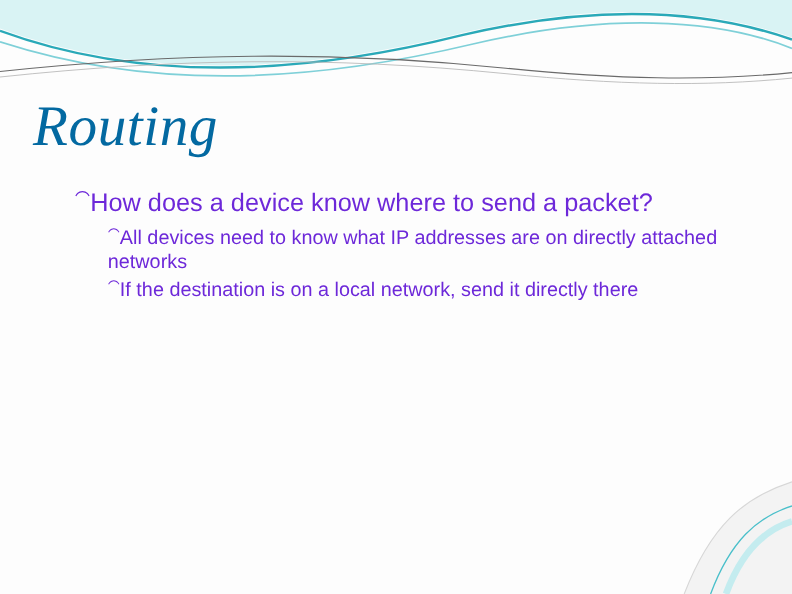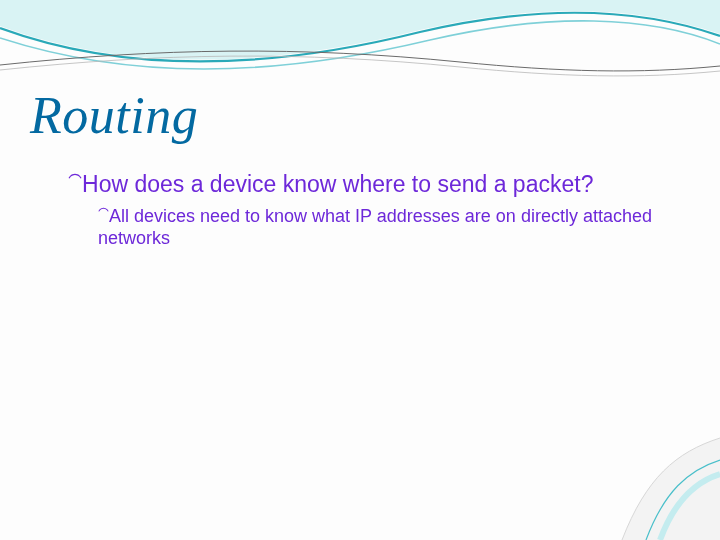--- a/index.html
+++ b/index.html
@@ -85,20 +85,23 @@
 
   <div class="title">Routing</div>
 
   <div class="body">
     <div class="lvl1">
       <span class="bullet">⁀</span><span>How does a device know where to send a packet?</span>
     </div>
     <div class="lvl2">
       <span class="bullet">⁀</span><span>All devices need to know what IP addresses are on directly attached networks</span>
     </div>
+    <div class="lvl2">
+      <span class="bullet">⁀</span><span>If the destination is on a local network, send it directly there</span>
+    </div>
   </div>
 
   <svg class="curl" viewBox="0 0 140 110">
     <path d="M140,110 L140,8 C96,22 66,48 42,110 Z" fill="#f3f3f3"></path>
     <path d="M140,8 C96,22 66,48 42,110" fill="none" stroke="#d7d7d7" stroke-width="1"></path>
     <path d="M140,30 C108,40 84,62 66,110" fill="none" stroke="#49bfca" stroke-width="1.2"></path>
     <path d="M140,44 C114,52 94,72 80,110" fill="none" stroke="#c4ecef" stroke-width="6"></path>
   </svg>
 
 </div>

